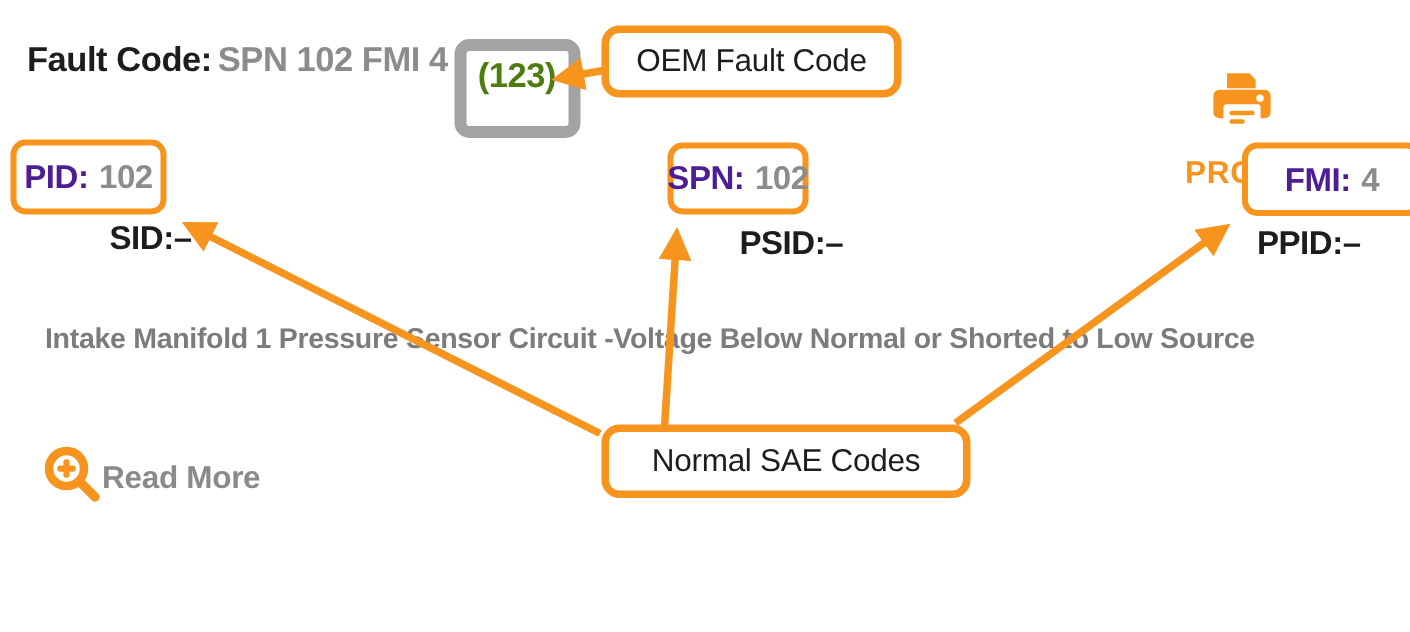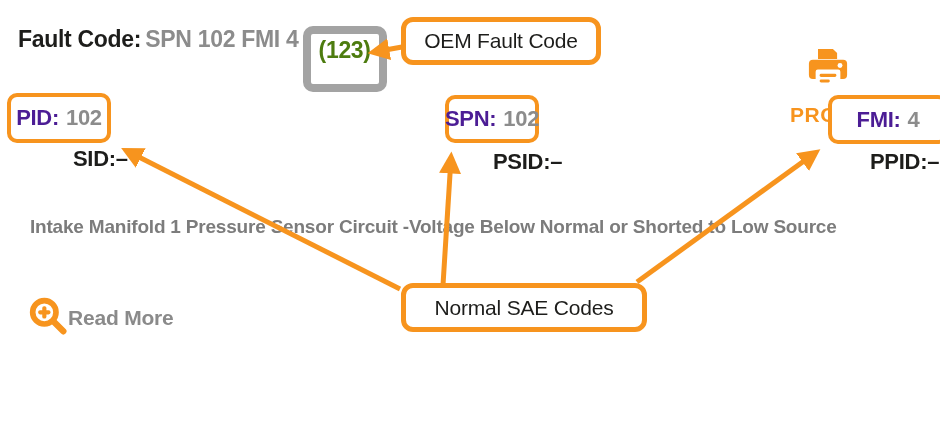--- a/index.html
+++ b/index.html
@@ -43,21 +43,21 @@
   .pid-box { left:7px;   top:93px; width:104px; height:50px; }
   .spn-box { left:445px; top:95px; width:94px; height:48px; }
   .fmi-box { left:828px; top:95px; width:120px; height:49px; }
 
   .sub-code {
     position:absolute; font-size:22px; font-weight:bold; color:#1d1d1b;
     letter-spacing:-0.3px;
   }
   .sid-line  { left:25px;  top:146px;margin-left:48px; }
   .psid-line { left:450px; top:149px;margin-left:43px; }
-  .ppid-line { left:838px; top:149px;margin-left:32px; }
+  .ppid-line { left:838px; top:149px; }
 
   
   .print-btn {
     position:absolute; left:790px; top:48px;
     display:flex; align-items:center; gap:11px; cursor:pointer;flex-direction:column;
   }
   .print-btn .print-label {
     color:#f7941e; font-size:21px; font-weight:bold; letter-spacing:0.5px;
   }
 

